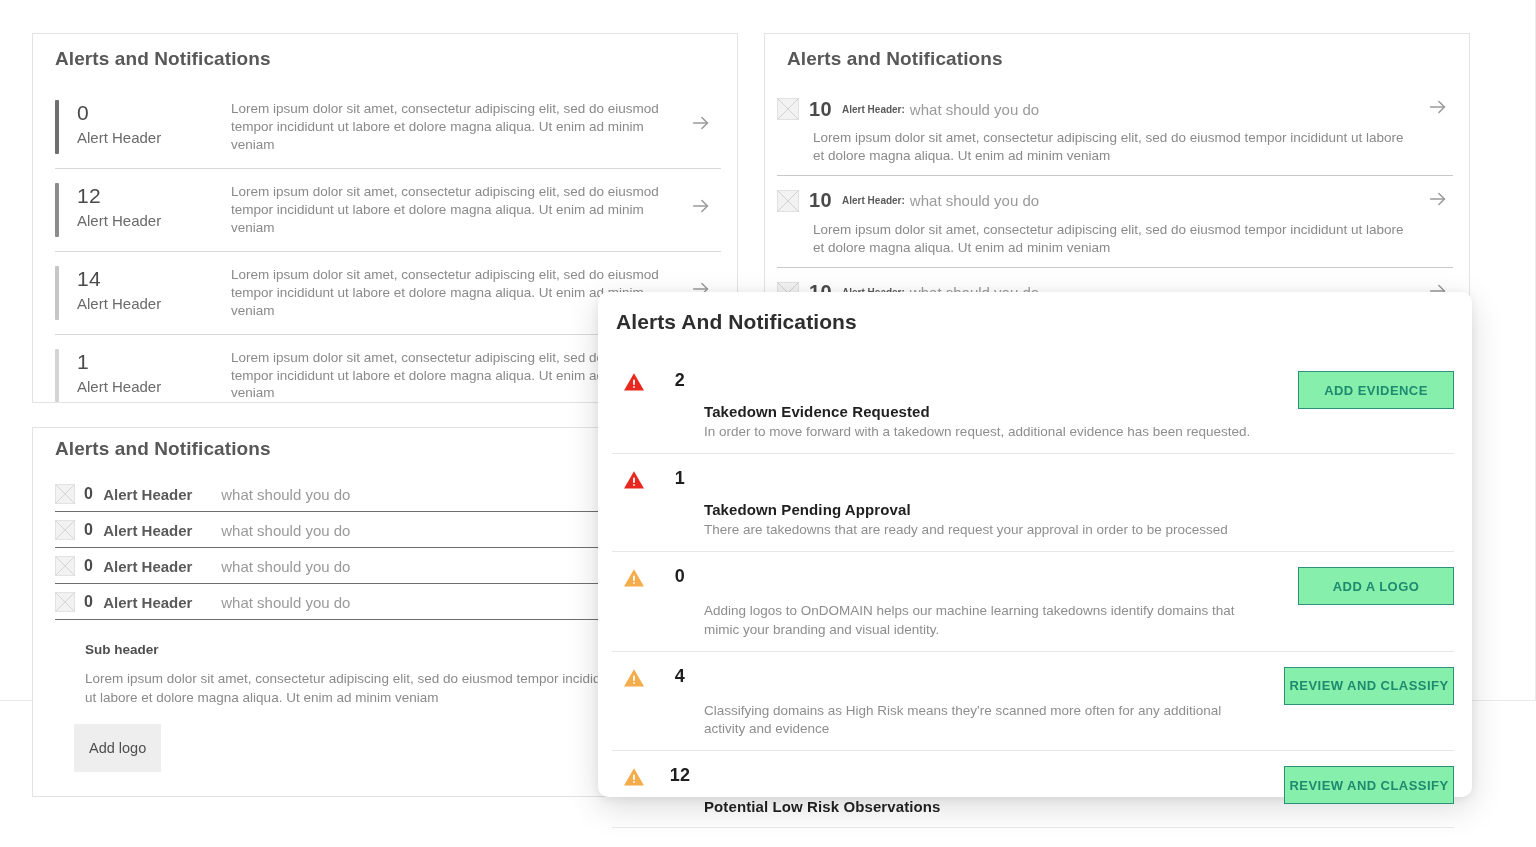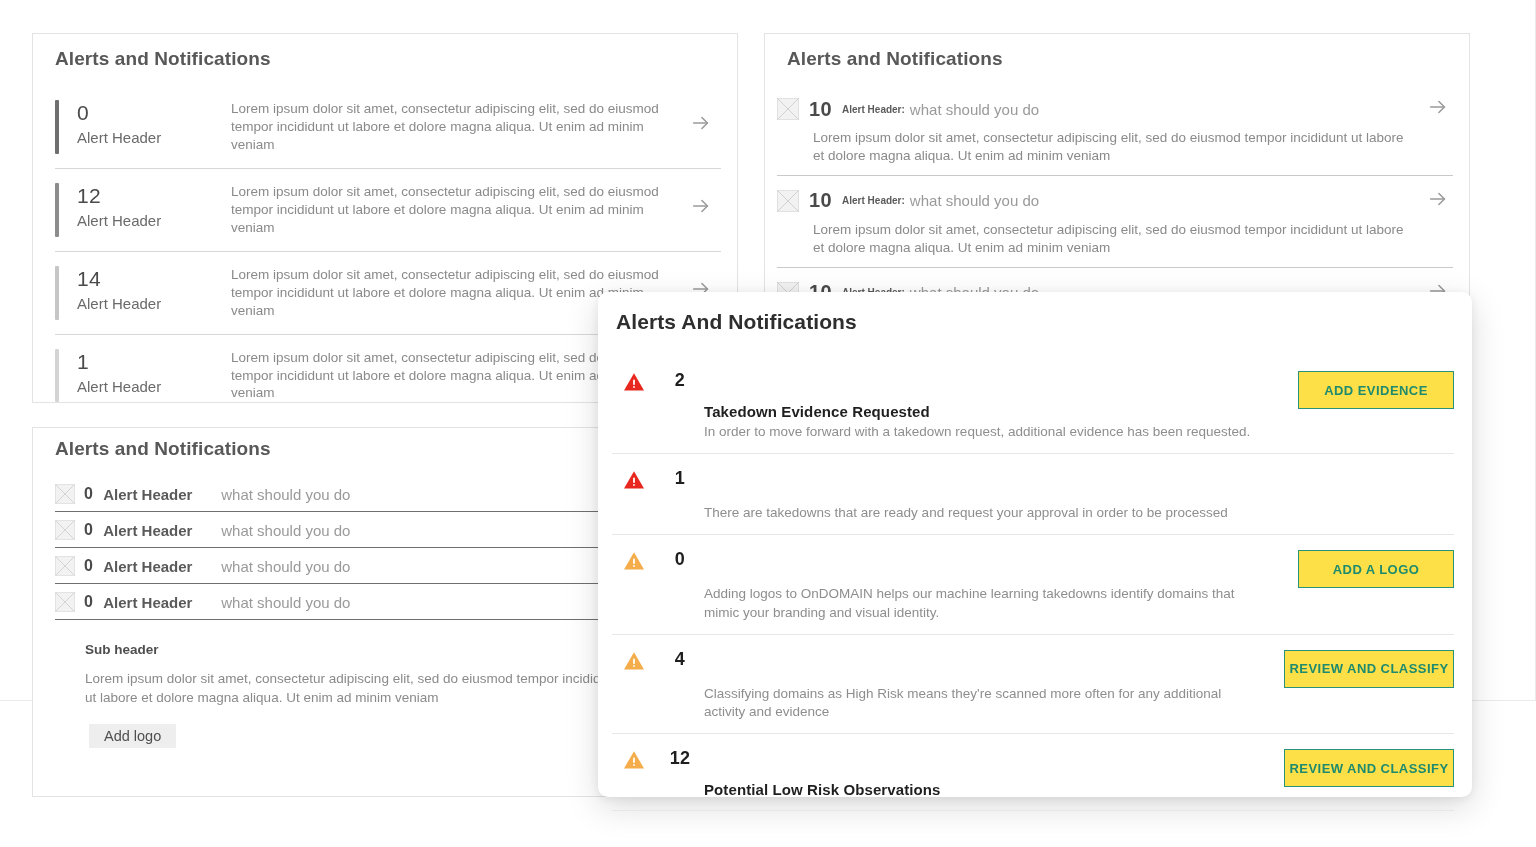--- a/index.html
+++ b/index.html
@@ -99,24 +99,24 @@
     border-bottom: 1px solid #6f6f6f;
   }
   .c-ph { flex: none; margin-right: 9px; }
   .c-count { font-size: 16px; font-weight: bold; color: #4a4a4a; margin-right: 10px; letter-spacing: .3px; }
   .c-hdr { font-size: 15px; font-weight: bold; color: #5a5a5a; width: 118px; flex: none; }
   .c-sub { font-size: 15px; color: #9a9a9a; }
   .c-block { padding-top: 22px; }
   .c-subheader { font-size: 13.5px; font-weight: bold; color: #4f4f4f; margin-left: 30px; }
   .c-text { font-size: 13.5px; line-height: 1.4; color: #8a8a8a; margin-left: 30px; margin-top: 13px; max-width: 540px; }
   .c-btn {
-    display: inline-block; margin-left: 34px; margin-top: 16px;
+    display: inline-block; margin-left: 19px; margin-top: 16px;
     background: #eeeeee; color: #4f4f4f;
     border: none; font-size: 14.5px;
-    padding: 4px 15px; cursor: pointer;
+    padding: 16px 15px; cursor: pointer;
     font-family: "Liberation Sans", sans-serif;
   }
 
   
   .ph-box { position: relative; display: block; background: #f2f2f2; }
   .ph-box svg { display: block; }
 
   
   #modal {
     position: absolute;
@@ -144,21 +144,21 @@
     padding-top: 1px; letter-spacing: .3px;
   }
   .m-body { flex: 1; padding-right: 20px; margin-top: 34px; }
   .m-title { font-size: 15px; font-weight: bold; color: #1f1f1f; letter-spacing: .1px; }
   .m-desc { font-size: 13.5px; line-height: 1.35; color: #8e8e8e; margin-top: 3px; }
   .m-action { width: 170px; flex: none; display: flex; justify-content: flex-end; padding-top: 2px; }
   .m-btn {
     display: inline-flex; align-items: center; justify-content: center;
     min-width: 156px; height: 34px; padding: 18px 8px;
     border: 1px solid #2b9178;
-    background: #fde047;
+    background: #86efac;
     color: #1e8a6e;
     font-size: 13px; font-weight: bold;
     letter-spacing: .45px;
     cursor: pointer;
     font-family: "Liberation Sans", sans-serif;
     white-space: nowrap;
   }
   .m-action.empty { visibility: hidden; }
 </style>
 </head>
@@ -388,20 +388,21 @@
         <div class="m-row">
           <div class="m-icon">
             <span><svg width="22" height="20" viewBox="0 0 22 20">
                 <path d="M11 1.2 L21 18.4 L1 18.4 Z" fill="#e8281e"></path>
                 <rect x="10.1" y="7.6" width="1.8" height="5.4" rx="0.8" fill="#ffffff"></rect>
                 <rect x="10.1" y="14.1" width="1.8" height="1.9" rx="0.9" fill="#ffffff"></rect>
               </svg></span>
           </div>
           <div class="m-count">1</div>
           <div class="m-body">
+            <div class="m-title">Takedown Pending Approval</div>
             <div class="m-desc">There are takedowns that are ready and request your approval in order to be processed</div>
           </div>
           <div class="m-action empty"></div>
         </div>
         <div class="m-row">
           <div class="m-icon">
             <span><svg width="22" height="20" viewBox="0 0 22 20">
                 <path d="M11 1.2 L21 18.4 L1 18.4 Z" fill="#f5ac4a"></path>
                 <rect x="10.1" y="7.6" width="1.8" height="5.4" rx="0.8" fill="#ffffff"></rect>
                 <rect x="10.1" y="14.1" width="1.8" height="1.9" rx="0.9" fill="#ffffff"></rect>

